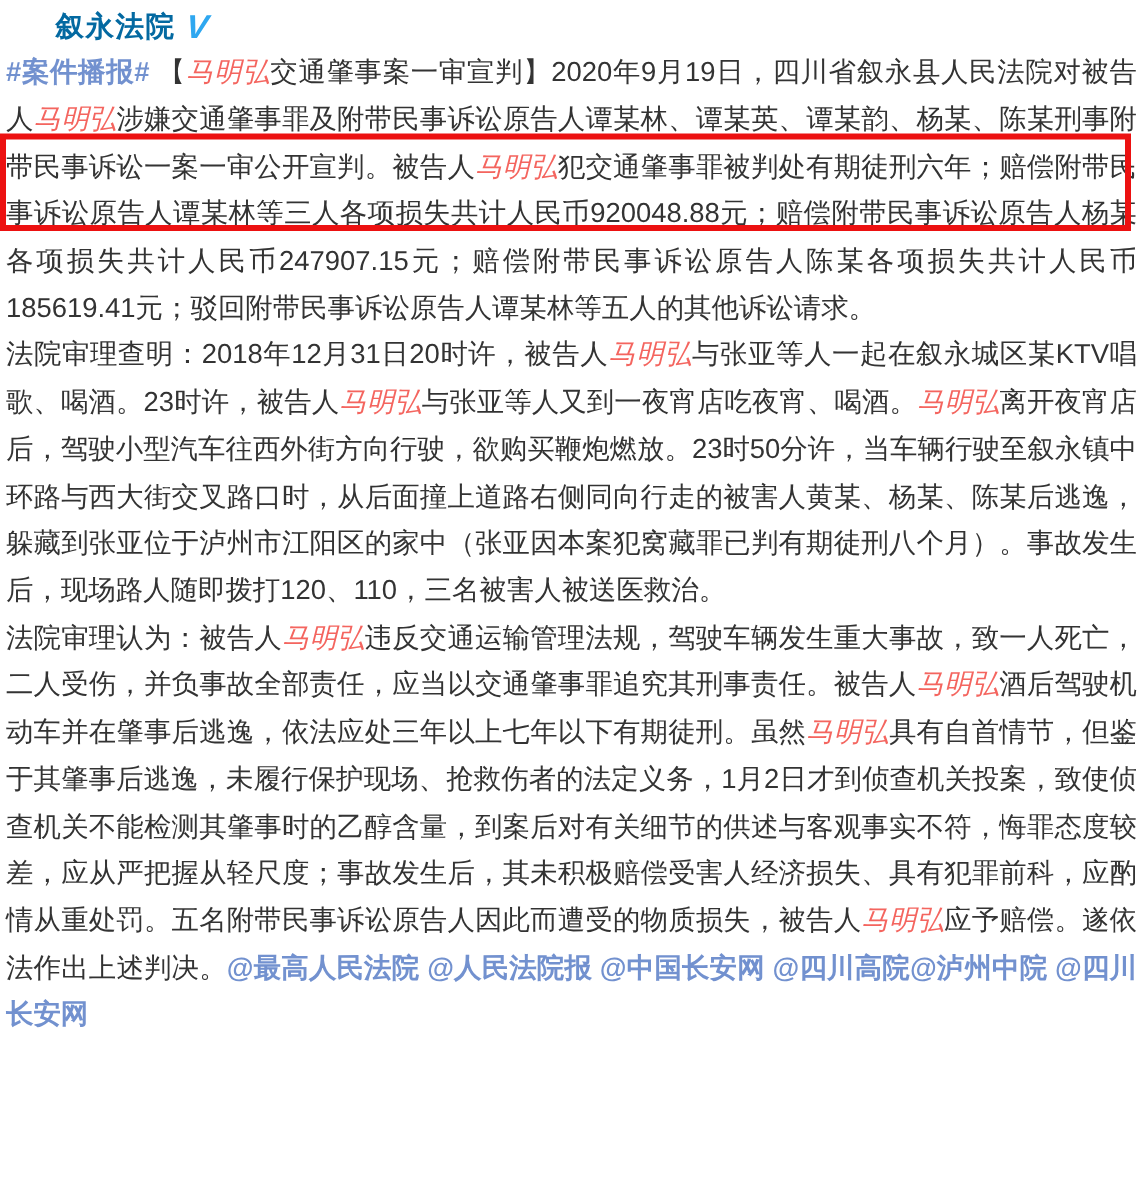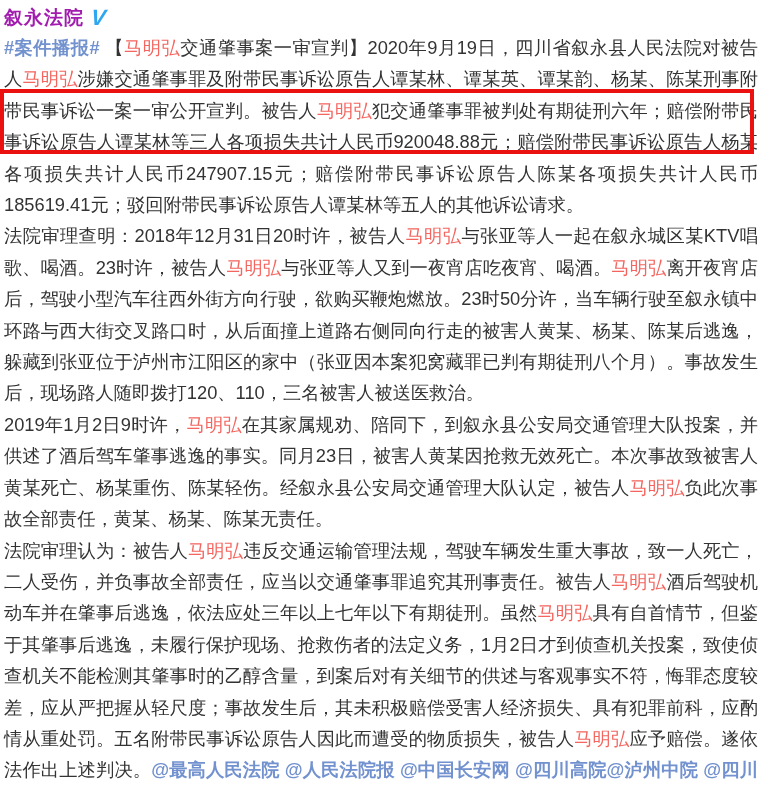--- a/index.html
+++ b/index.html
@@ -8,53 +8,52 @@
     width: 762px; height: 785px;
     position: relative; overflow: hidden;
     font-family: "Liberation Sans", sans-serif;
   }
   .page { position: relative; width: 762px; height: 785px; }
   .header {
     display: flex; align-items: center; gap: 7px;
     padding: 5px 4px 0 4px; height: 30px;
   }
   .account-name {
-    font-size: 19px; font-weight: bold; color: #a21caf;
-    letter-spacing: 1px; cursor: pointer;
+    font-size: 19px; font-weight: bold; color: #0369a1;
+    letter-spacing: 1px; cursor: pointer; margin-left: 33px;
   }
   .verified-badge {
     color: var(--badge, #2ea7f0);
     font-size: 22px; font-weight: bold; font-style: italic;
     transform: skewX(-6deg); display: inline-block; line-height: 1;
   }
   .post-body {
     padding: 0 4px; margin-top: 2px;
     font-size: 18.3px; line-height: 31.4px;
     color: var(--text, #333333);
     text-align: justify;
   }
   .para { text-align: justify; }
   .seg-normal { color: var(--text, #333333); }
-  .seg-red { color: var(--red, #f4655f); }
+  .seg-red { color: var(--red, #f4655f); font-style: italic; }
   .seg-link { color: var(--link, #7291cf); cursor: pointer; font-weight: bold; }
   .highlight-box {
     position: absolute; left: 0px; top: 89px;
     width: 754px; height: 65px;
     border: 4px solid var(--box, #ec1111);
     pointer-events: none; z-index: 5;
   }
 </style>
 </head>
 <body>
 
 <div class="page">
   <div class="header">
     <span class="account-name">叙永法院</span>
     <span class="verified-badge">V</span>
   </div>
   <div class="post-body" id="post-body">
       <div class="para"><span class="seg-link">#案件播报#</span><span class="seg-normal"> 【</span><span class="seg-red">马明弘</span><span class="seg-normal">交通肇事案一审宣判】2020年9月19日，四川省叙永县人民法院对被告人</span><span class="seg-red">马明弘</span><span class="seg-normal">涉嫌交通肇事罪及附带民事诉讼原告人谭某林、谭某英、谭某韵、杨某、陈某刑事附带民事诉讼一案一审公开宣判。被告人</span><span class="seg-red">马明弘</span><span class="seg-normal">犯交通肇事罪被判处有期徒刑六年；赔偿附带民事诉讼原告人谭某林等三人各项损失共计人民币920048.88元；赔偿附带民事诉讼原告人杨某各项损失共计人民币247907.15元；赔偿附带民事诉讼原告人陈某各项损失共计人民币185619.41元；驳回附带民事诉讼原告人谭某林等五人的其他诉讼请求。</span></div>
       <div class="para"><span class="seg-normal">法院审理查明：2018年12月31日20时许，被告人</span><span class="seg-red">马明弘</span><span class="seg-normal">与张亚等人一起在叙永城区某KTV唱歌、喝酒。23时许，被告人</span><span class="seg-red">马明弘</span><span class="seg-normal">与张亚等人又到一夜宵店吃夜宵、喝酒。</span><span class="seg-red">马明弘</span><span class="seg-normal">离开夜宵店后，驾驶小型汽车往西外街方向行驶，欲购买鞭炮燃放。23时50分许，当车辆行驶至叙永镇中环路与西大街交叉路口时，从后面撞上道路右侧同向行走的被害人黄某、杨某、陈某后逃逸，躲藏到张亚位于泸州市江阳区的家中（张亚因本案犯窝藏罪已判有期徒刑八个月）。事故发生后，现场路人随即拨打120、110，三名被害人被送医救治。</span></div>
-      <div class="para"><span class="seg-normal">2019年1月2日9时许，</span><span class="seg-red">马明弘</span><span class="seg-normal">在其家属规劝、陪同下，到叙永县公安局交通管理大队投案，并供述了酒后驾车肇事逃逸的事实。同月23日，被害人黄某因抢救无效死亡。本次事故致被害人黄某死亡、杨某重伤、陈某轻伤。经叙永县公安局交通管理大队认定，被告人</span><span class="seg-red">马明弘</span><span class="seg-normal">负此次事故全部责任，黄某、杨某、陈某无责任。</span></div>
       <div class="para"><span class="seg-normal">法院审理认为：被告人</span><span class="seg-red">马明弘</span><span class="seg-normal">违反交通运输管理法规，驾驶车辆发生重大事故，致一人死亡，二人受伤，并负事故全部责任，应当以交通肇事罪追究其刑事责任。被告人</span><span class="seg-red">马明弘</span><span class="seg-normal">酒后驾驶机动车并在肇事后逃逸，依法应处三年以上七年以下有期徒刑。虽然</span><span class="seg-red">马明弘</span><span class="seg-normal">具有自首情节，但鉴于其肇事后逃逸，未履行保护现场、抢救伤者的法定义务，1月2日才到侦查机关投案，致使侦查机关不能检测其肇事时的乙醇含量，到案后对有关细节的供述与客观事实不符，悔罪态度较差，应从严把握从轻尺度；事故发生后，其未积极赔偿受害人经济损失、具有犯罪前科，应酌情从重处罚。五名附带民事诉讼原告人因此而遭受的物质损失，被告人</span><span class="seg-red">马明弘</span><span class="seg-normal">应予赔偿。遂依法作出上述判决。</span><span class="seg-link">@最高人民法院</span><span class="seg-normal"> </span><span class="seg-link">@人民法院报</span><span class="seg-normal"> </span><span class="seg-link">@中国长安网</span><span class="seg-normal"> </span><span class="seg-link">@四川高院</span><span class="seg-link">@泸州中院</span><span class="seg-normal"> </span><span class="seg-link">@四川长安网</span></div>
     </div>
   <div class="highlight-box"></div>
 </div>
 
 </body></html>

